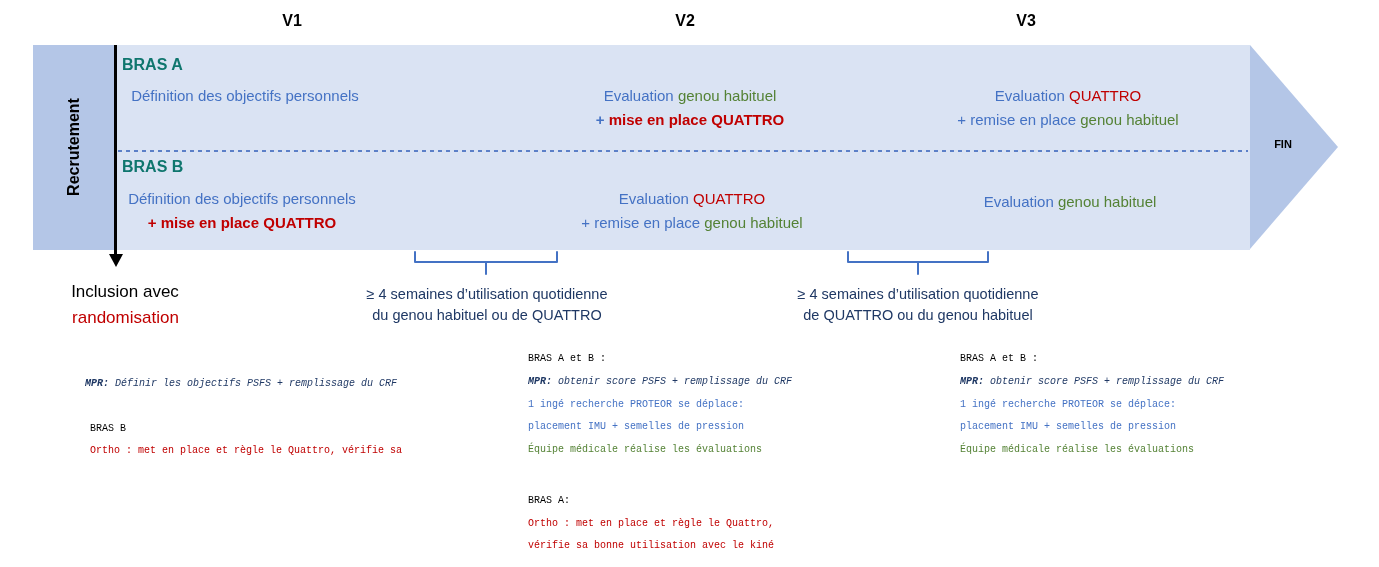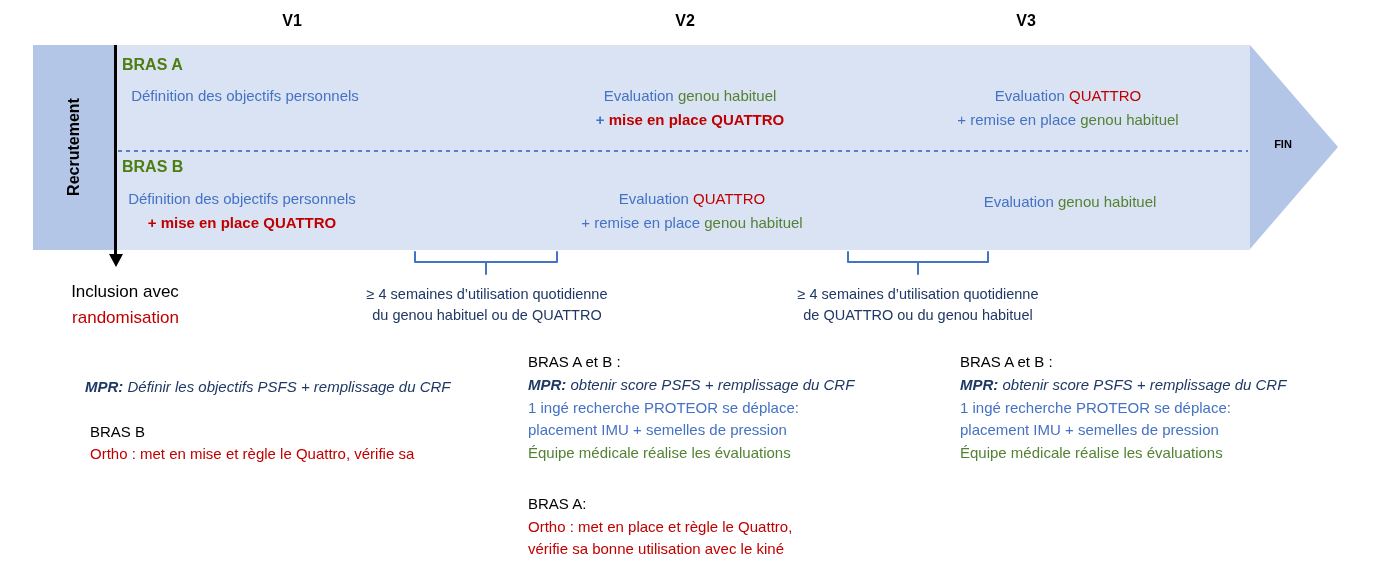--- a/index.html
+++ b/index.html
@@ -31,34 +31,34 @@
     white-space:nowrap; }
   .vert-line { position:absolute; left:114px; top:45px; width:3px; height:210px; background:#000; }
   .vert-arrowhead { position:absolute; left:108.5px; top:254px; width:0; height:0;
     border-left:7px solid transparent; border-right:7px solid transparent;
     border-top:13px solid #000; }
   .dashed-sep { position:absolute; left:118px; top:150px; width:1130px; height:2px;
     background:repeating-linear-gradient(90deg,#5b7fc7 0 4px, transparent 4px 8px); }
   .fin-label { position:absolute; left:1283px; top:138px; transform:translateX(-50%);
     font-weight:bold; font-size:11px; }
 
-  .arm-label { position:absolute; color:#4d7c0f; font-weight:bold; font-size:16px; }
+  .arm-label { position:absolute; color:#0f766e; font-weight:bold; font-size:16px; }
   .banner-cell { position:absolute; transform:translateX(-50%); text-align:center;
     font-size:15px; line-height:24px; white-space:nowrap; }
 
   
   .brace-svg { position:absolute; left:0; top:0; pointer-events:none; }
   .brace-label { position:absolute; transform:translateX(-50%); text-align:center;
     font-size:14.5px; line-height:21px; color:#1f3864; white-space:nowrap; }
 
   .inclusion { position:absolute; left:125px; top:279px; transform:translateX(-50%);
     text-align:center; font-size:17px; line-height:26px; white-space:nowrap; }
 
   
-  .note-line { position:absolute; font-size:15px; white-space:nowrap; }
+  .note-line { position:absolute; font-size:10px; white-space:nowrap;font-family:Liberation Mono, monospace; }
 </style>
 </head>
 <body>
 
 <div class="stage">
 
   <div class="visit-header" style="left:292px;">V1</div>
   <div class="visit-header" style="left:685px;">V2</div>
   <div class="visit-header" style="left:1026px;">V3</div>
 
@@ -117,21 +117,21 @@
     <div>de QUATTRO ou du genou habituel</div>
   </div>
 
   <div class="inclusion">
     <div>Inclusion avec</div>
     <div class="t-red">randomisation</div>
   </div>
 
   <div class="note-line italic t-navy" style="left:85px;top:378px;"><span class="bold">MPR:</span><span> Définir les objectifs PSFS + remplissage du CRF</span></div>
   <div class="note-line" style="left:90px;top:423px;">BRAS B</div>
-  <div class="note-line t-red" style="left:90px;top:445px;">Ortho : met en mise et règle le Quattro, vérifie sa</div>
+  <div class="note-line t-red" style="left:90px;top:445px;">Ortho : met en place et règle le Quattro, vérifie sa</div>
 
   <div class="note-line" style="left:528px;top:353px;">BRAS A et B :</div>
   <div class="note-line italic t-navy" style="left:528px;top:376px;"><span class="bold">MPR:</span><span> obtenir score PSFS + remplissage du CRF</span></div>
   <div class="note-line t-blue" style="left:528px;top:399px;">1 ingé recherche PROTEOR se déplace:</div>
   <div class="note-line t-blue" style="left:528px;top:421px;">placement IMU + semelles de pression</div>
   <div class="note-line t-green" style="left:528px;top:444px;">Équipe médicale réalise les évaluations</div>
   <div class="note-line" style="left:528px;top:495px;">BRAS A:</div>
   <div class="note-line t-red" style="left:528px;top:518px;">Ortho : met en place et règle le Quattro,</div>
   <div class="note-line t-red" style="left:528px;top:540px;">vérifie sa bonne utilisation avec le kiné</div>
 

